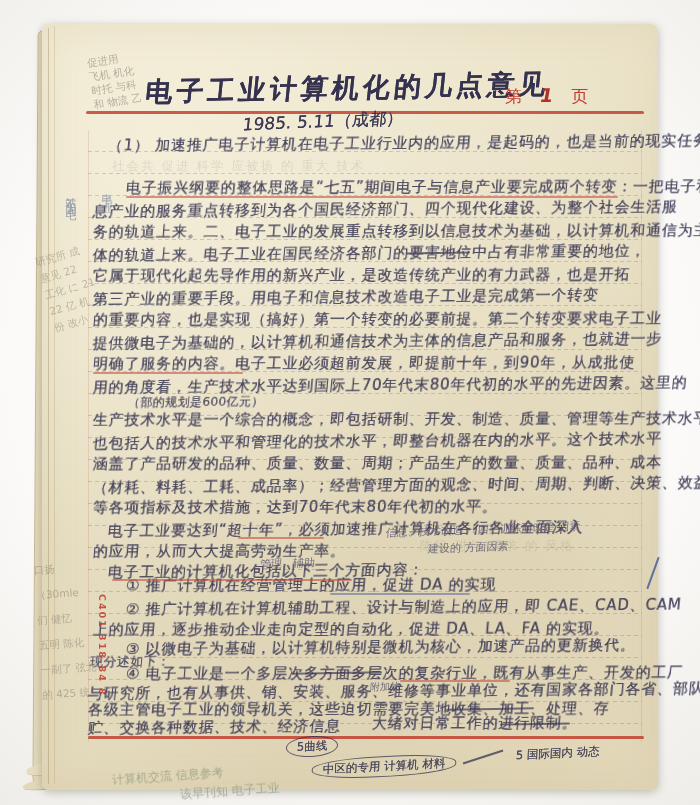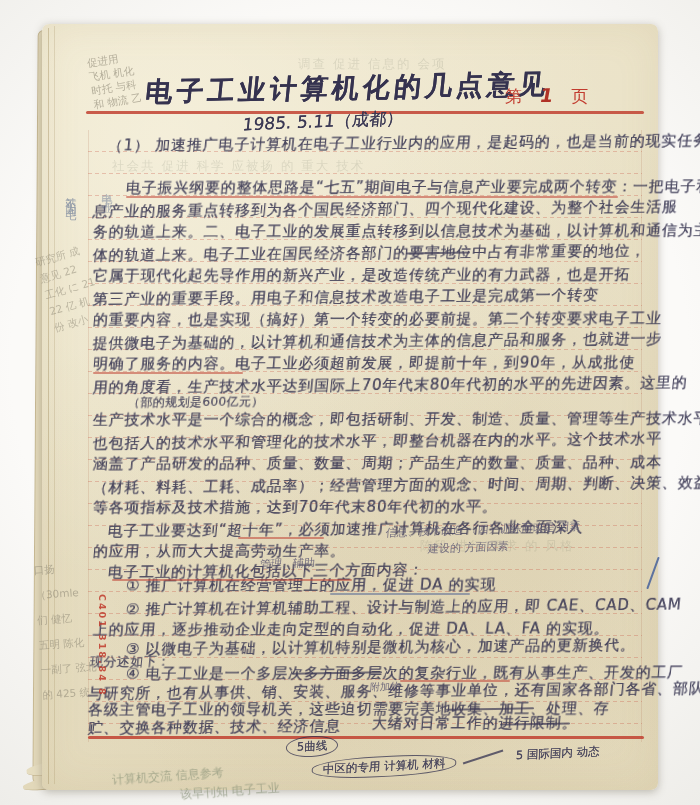--- a/index.html
+++ b/index.html
@@ -69,21 +69,20 @@
 <div id="stage">
 
   <div class="edge-sheet" style="left:35px;top:30px;width:16px;height:752px;transform:rotate(.4deg);"></div>
   <div class="fan" style="left:26px;top:756px;width:120px;height:16px;transform:rotate(-7deg);"></div>
   <div class="fan" style="left:22px;top:768px;width:140px;height:14px;transform:rotate(-10deg);background:#e2d8ba;"></div>
 
   <div class="paper"></div>
   <div class="edge-line" style="left:48px;top:28px;height:756px;"></div>
   <div class="edge-line" style="left:54px;top:26px;height:758px;opacity:.6;"></div>
 
-  <div class="bleed" style="left:298px;top:56px;">调查 促进 信息的 会项</div>
   <div class="bleed" style="left:112px;top:158px;">社会共 促进 科学 应被扬 的 重大 技术</div>
   <div class="bleed" style="left:420px;top:538px;">陈段 进行 要求 的 风格</div>
 
   <div class="rules"></div>
   <div class="vrule" style="left:88px;top:130px;height:612px;"></div>
   <div class="vrule" style="left:641px;top:130px;height:612px;"></div>
 
   <div class="title">电子工业计算机化的几点意见</div>
   <div class="redline" style="left:86px;top:111px;width:558px;"></div>
   <div class="dateline">1985. 5.11（成都）</div>

